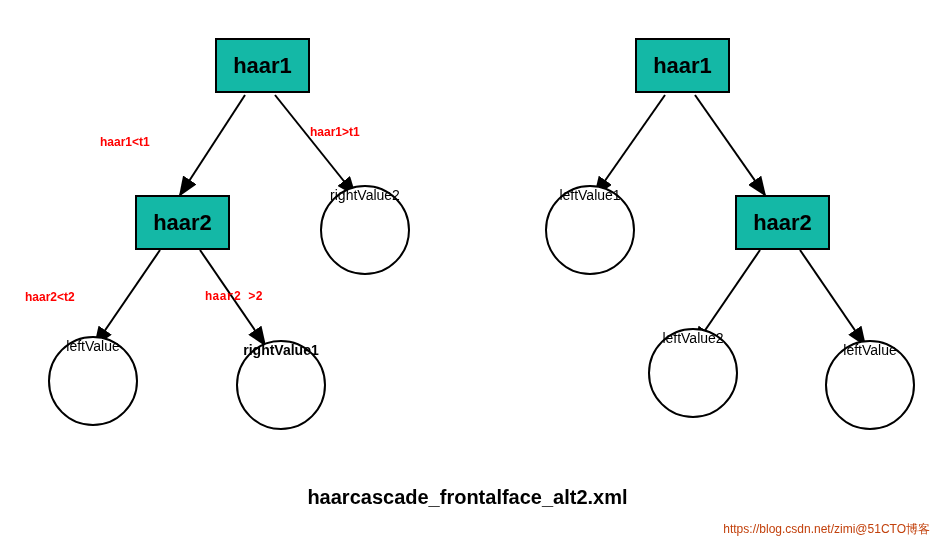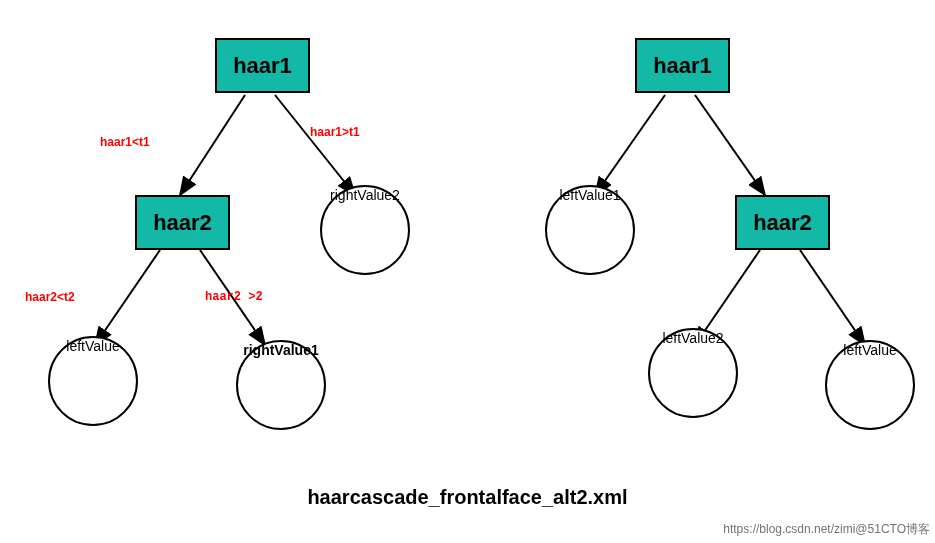--- a/index.html
+++ b/index.html
@@ -42,21 +42,21 @@
       left: 50%;
       transform: translateX(-50%);
       bottom: 34px;
       font-weight: bold;
     }
     .watermark {
       position: absolute;
       right: 5px;
       bottom: 5px;
       font-size: 12px;
-      color: #737373;
+      color: #c2410c;
     }
     svg.arrows {
       position: absolute;
       top: 0;
       left: 0;
       width: 935px;
       height: 543px;
       pointer-events: none;
     }
   </style>

